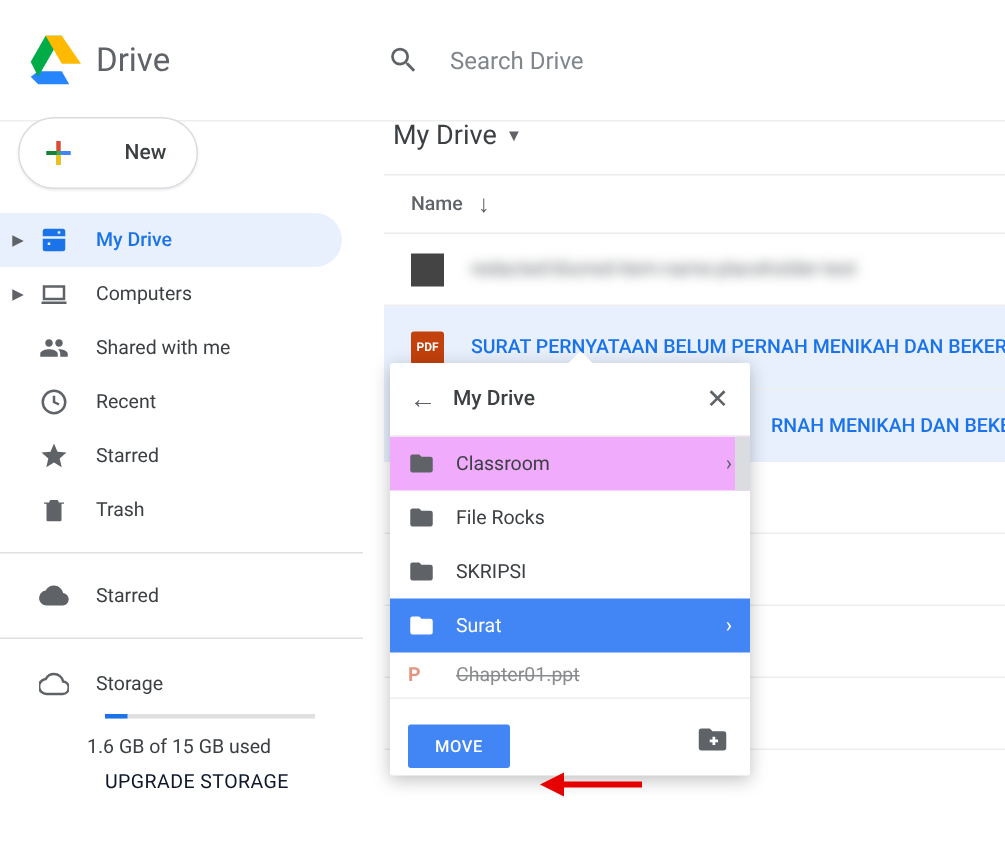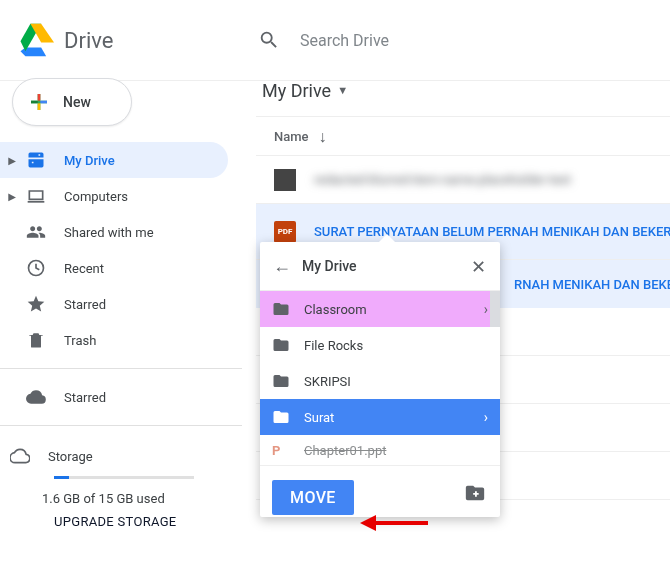--- a/index.html
+++ b/index.html
@@ -5,30 +5,30 @@
 * { box-sizing: border-box; margin: 0; padding: 0; font-family: Roboto, Arial, sans-serif; }
 body { width: 670px; height: 569px; overflow: hidden; background: #fff; position: relative; }
 .header { display: flex; align-items: center; height: 81px; border-bottom: 1px solid #eee; }
 .header-left { width: 242px; display: flex; align-items: center; padding-left: 18px; }
 .drive-logo { width: 36px; height: 36px; margin-right: 10px; }
 .drive-title { font-size: 22px; color: #5f6368; }
 .search-area { display: flex; align-items: center; color: #5f6368; }
 .search-area .sicon { margin-right: 20px; margin-left: 16px; }
 .search-placeholder { font-size: 16px; color: #80868b; }
 .sidebar { width: 242px; position: absolute; top: 64px; bottom: 0; left: 0; padding-top: 14px; }
-.new-btn { display: flex; align-items: center; margin-left: 12px; margin-bottom: 16px; width: 120px; height: 48px; border: 1px solid #dadce0; border-radius: 24px; background: #fff; padding-left: 14px; box-shadow: 0 1px 2px rgba(0,0,0,0.08); }
+.new-btn { display: flex; align-items: center; margin-left: 12px; margin-bottom: 16px; width: 120px; height: 48px; border: 1px solid #dadce0; border-radius: 24px; background: #fff; padding-left: 14px; box-shadow: 0 1px 2px rgba(0,0,0,0.08); gap: 20px; }
 .new-btn .plus { width: 24px; height: 24px; margin-right: 12px; }
 .new-btn .lbl { font-size: 14px; color: #3c4043; font-weight: 500; }
 .nav-item { display: flex; align-items: center; height: 36px; padding-left: 6px; font-size: 13px; color: #3c4043; border-radius: 0 18px 18px 0; margin-right: 14px; }
 .nav-item.active { background: #e8f0fe; color: #1a73e8; font-weight: 500; }
 .nav-item .expander { width: 12px; display: flex; justify-content: center; color: #5f6368; font-size: 10px; }
 .nav-item .nicon { width: 24px; height: 24px; margin: 0 16px 0 6px; display: flex; align-items: center; justify-content: center; }
 .nav-item.indent { padding-left: 6px; }
 .divider { height: 1px; background: #e0e0e0; margin: 10px 0 10px 0; }
-.storage-sec { padding: 10px 0 0 10px; }
+.storage-sec { padding: 10px 0 0 26px; }
 .storage-row { display: flex; align-items: center; font-size: 13px; color: #3c4043; margin-bottom: 10px; }
 .storage-row .nicon { margin-right: 18px; }
 .storage-bar { width: 140px; height: 3px; background: #e0e0e0; margin-left: 44px; margin-bottom: 12px; position: relative; }
 .storage-bar .fill { position: absolute; left: 0; top: 0; bottom: 0; width: 11%; background: #1a73e8; }
 .storage-used { font-size: 13px; color: #3c4043; margin-left: 32px; margin-bottom: 8px; }
 .storage-upgrade { font-size: 13px; color: #0f172a; margin-left: 44px; font-weight: 400; letter-spacing: 0.3px; }
 .main { position: absolute; left: 256px; top: 64px; right: 0; bottom: 0; }
 .crumb { display: flex; align-items: center; height: 52px; font-size: 18px; color: #3c4043; padding-left: 6px; }
 .crumb .tri { margin-left: 6px; color: #5f6368; font-size: 11px; }
 .cols { display: flex; align-items: center; height: 40px; border-top: 1px solid #eee; border-bottom: 1px solid #eee; padding-left: 18px; font-size: 13px; color: #5f6368; font-weight: 500; }
@@ -51,21 +51,21 @@
 .mp-list { border-top: 1px solid #eee; max-height: 200px; overflow: hidden; position: relative; }
 .mp-item { display: flex; align-items: center; height: 36px; padding: 0 12px; font-size: 13px; color: #3c4043; }
 .mp-item .ficon2 { width: 20px; height: 20px; margin-right: 12px; color: #5f6368; display: flex; align-items: center; }
 .mp-item .chev { margin-left: auto; color: #5f6368; font-size: 14px; }
 .mp-item.hov { background: #f0abfc; }
 .mp-item.sel { background: #4285f4; color: #fff; }
 .mp-item.sel .ficon2, .mp-item.sel .chev { color: #fff; }
 .mp-item.cut { height: 30px; opacity: 0.6; overflow: hidden; }
 .mp-item.cut .fn { text-decoration: line-through; }
 .mp-foot { display: flex; align-items: center; height: 52px; padding: 0 12px; border-top: 1px solid #eee; }
-.move-btn { background: #4285f4; color: #fff; border: none; border-radius: 2px; padding: 8px 18px; font-size: 16px; font-weight: 500; letter-spacing: 0.4px; cursor: pointer; margin-top: 12px; }
+.move-btn { background: #4285f4; color: #fff; border: none; border-radius: 2px; padding: 8px 18px; font-size: 11px; font-weight: 500; letter-spacing: 0.4px; cursor: pointer; margin-top: 12px; }
 .newfolder { margin-left: auto; color: #5f6368; width: 24px; height: 20px; }
 .scrollbar-hint { position: absolute; right: 0; top: 0; width: 10px; height: 36px; background: #dadce0; }
 .red-arrow { position: absolute; left: 360px; top: 512px; z-index: 11; }
 svg { display: block; }
 </style>
 </head>
 <body>
 
 <div class="header">
   <div class="header-left">

